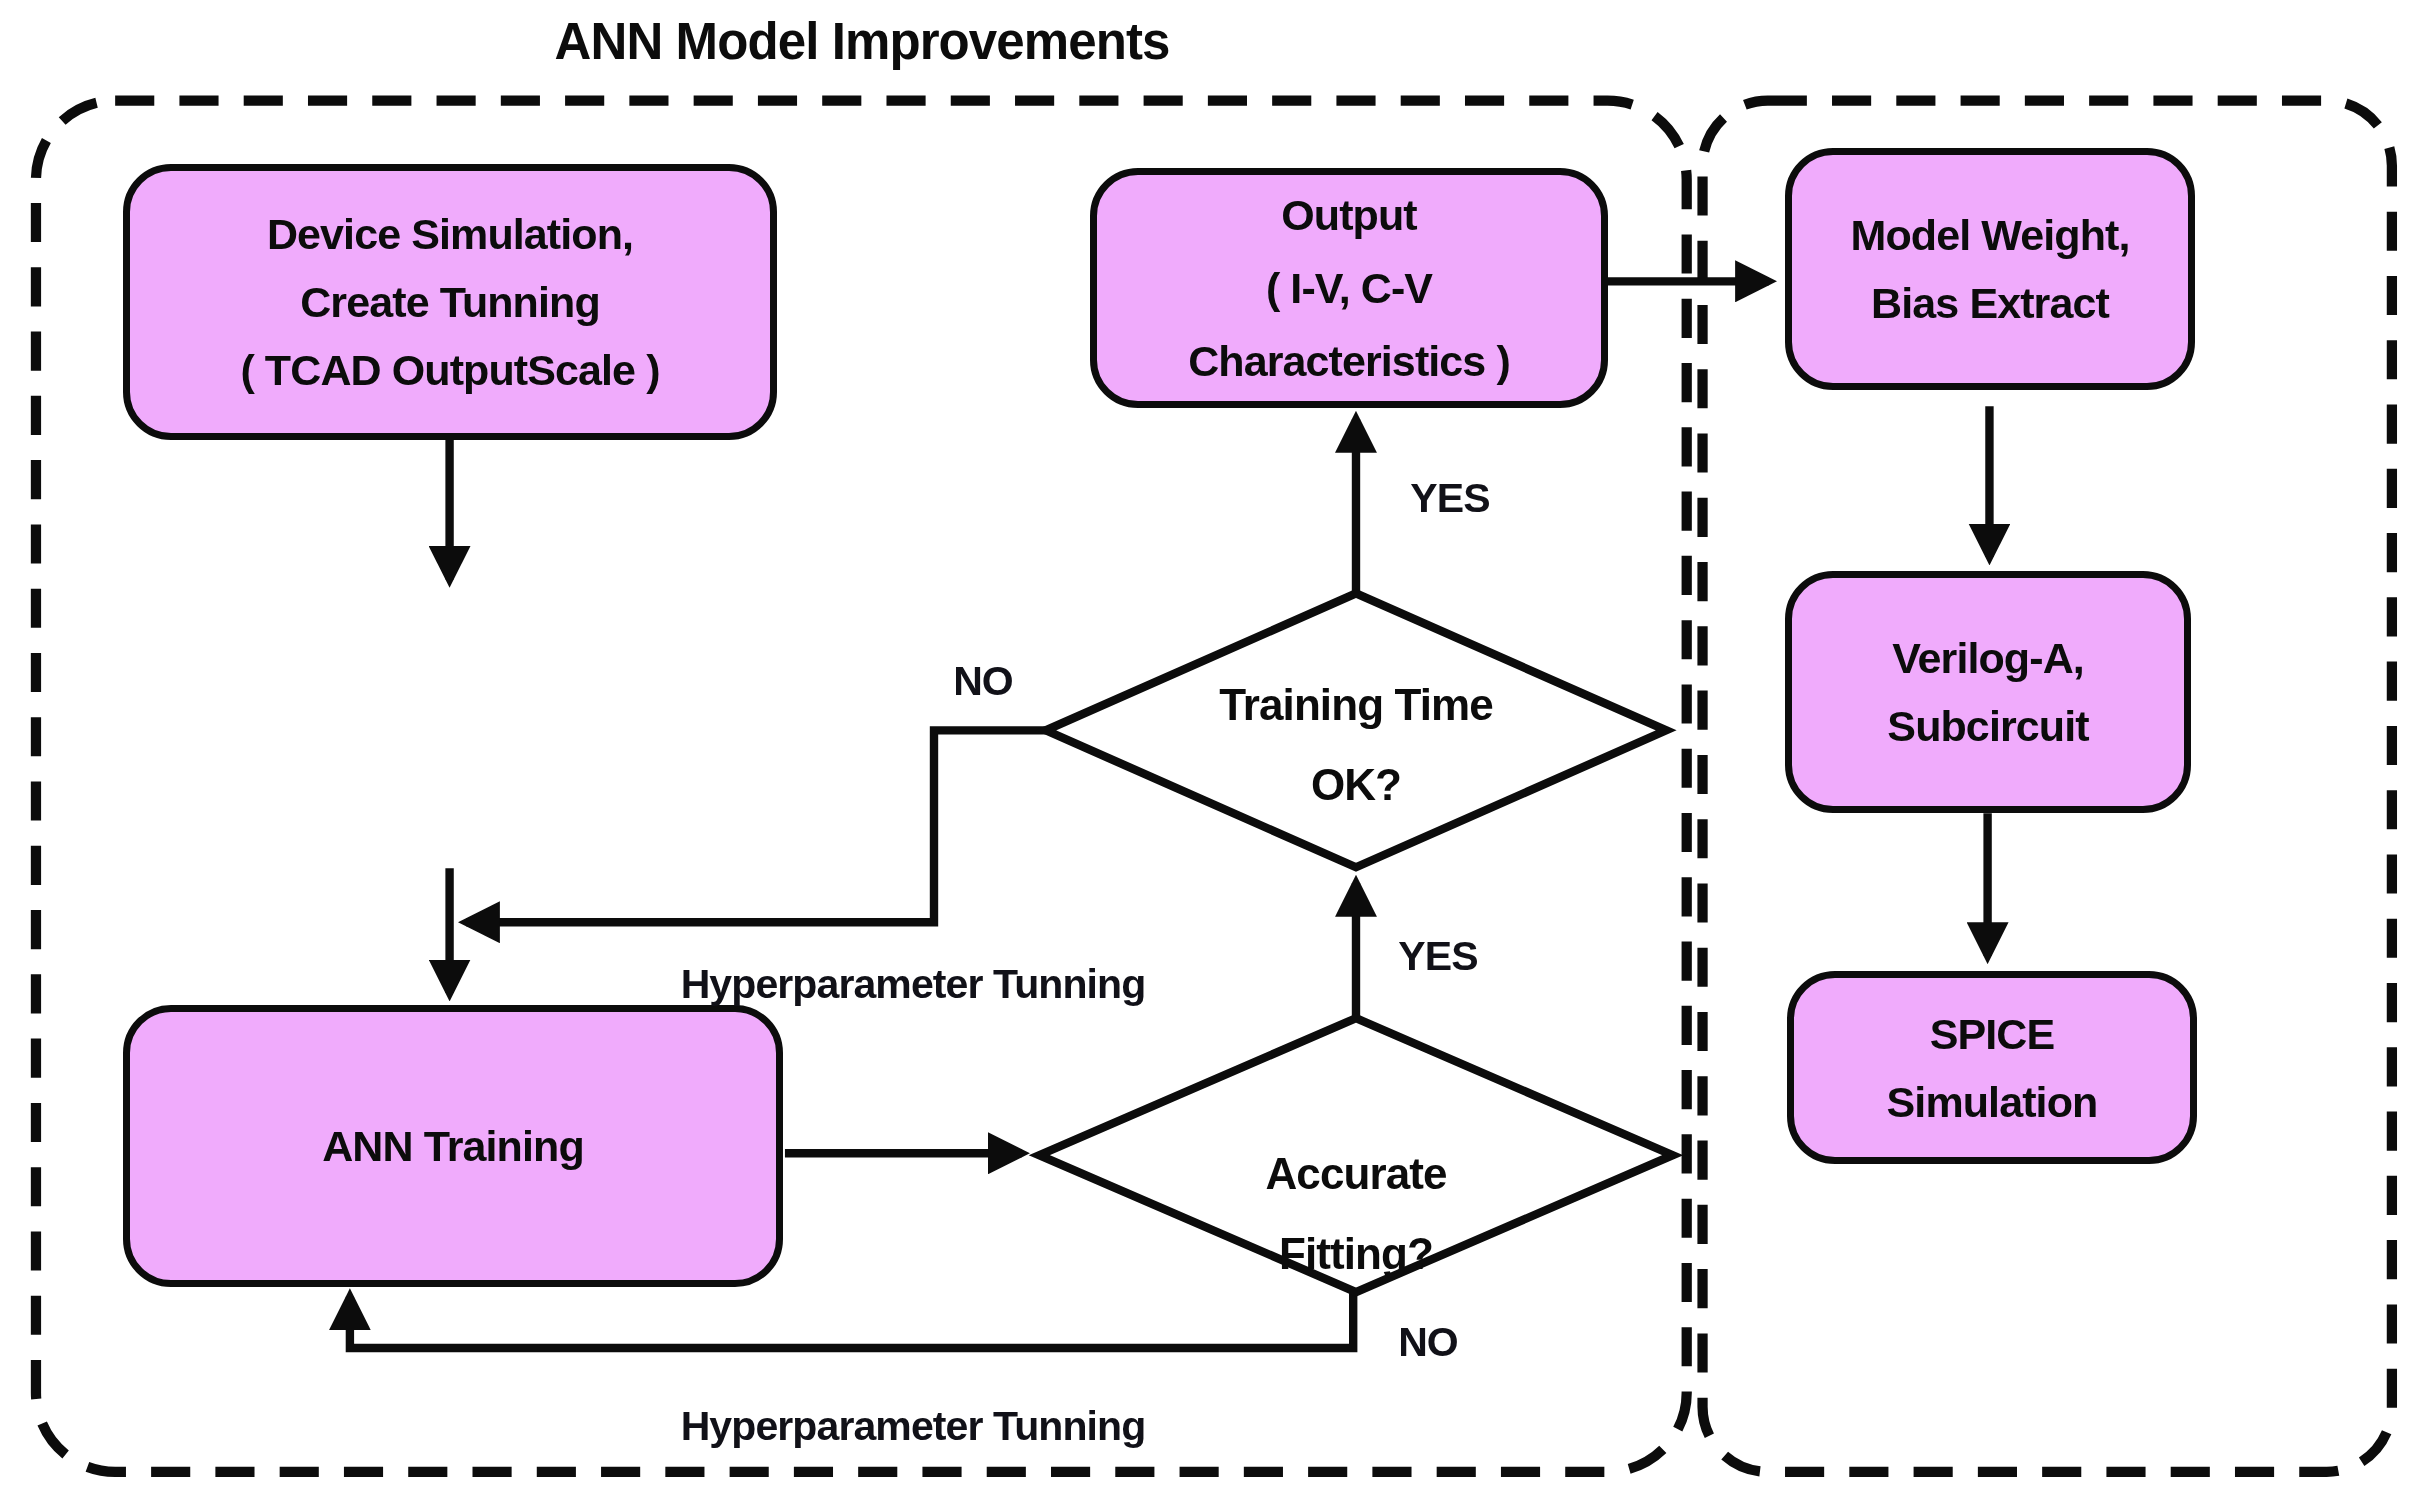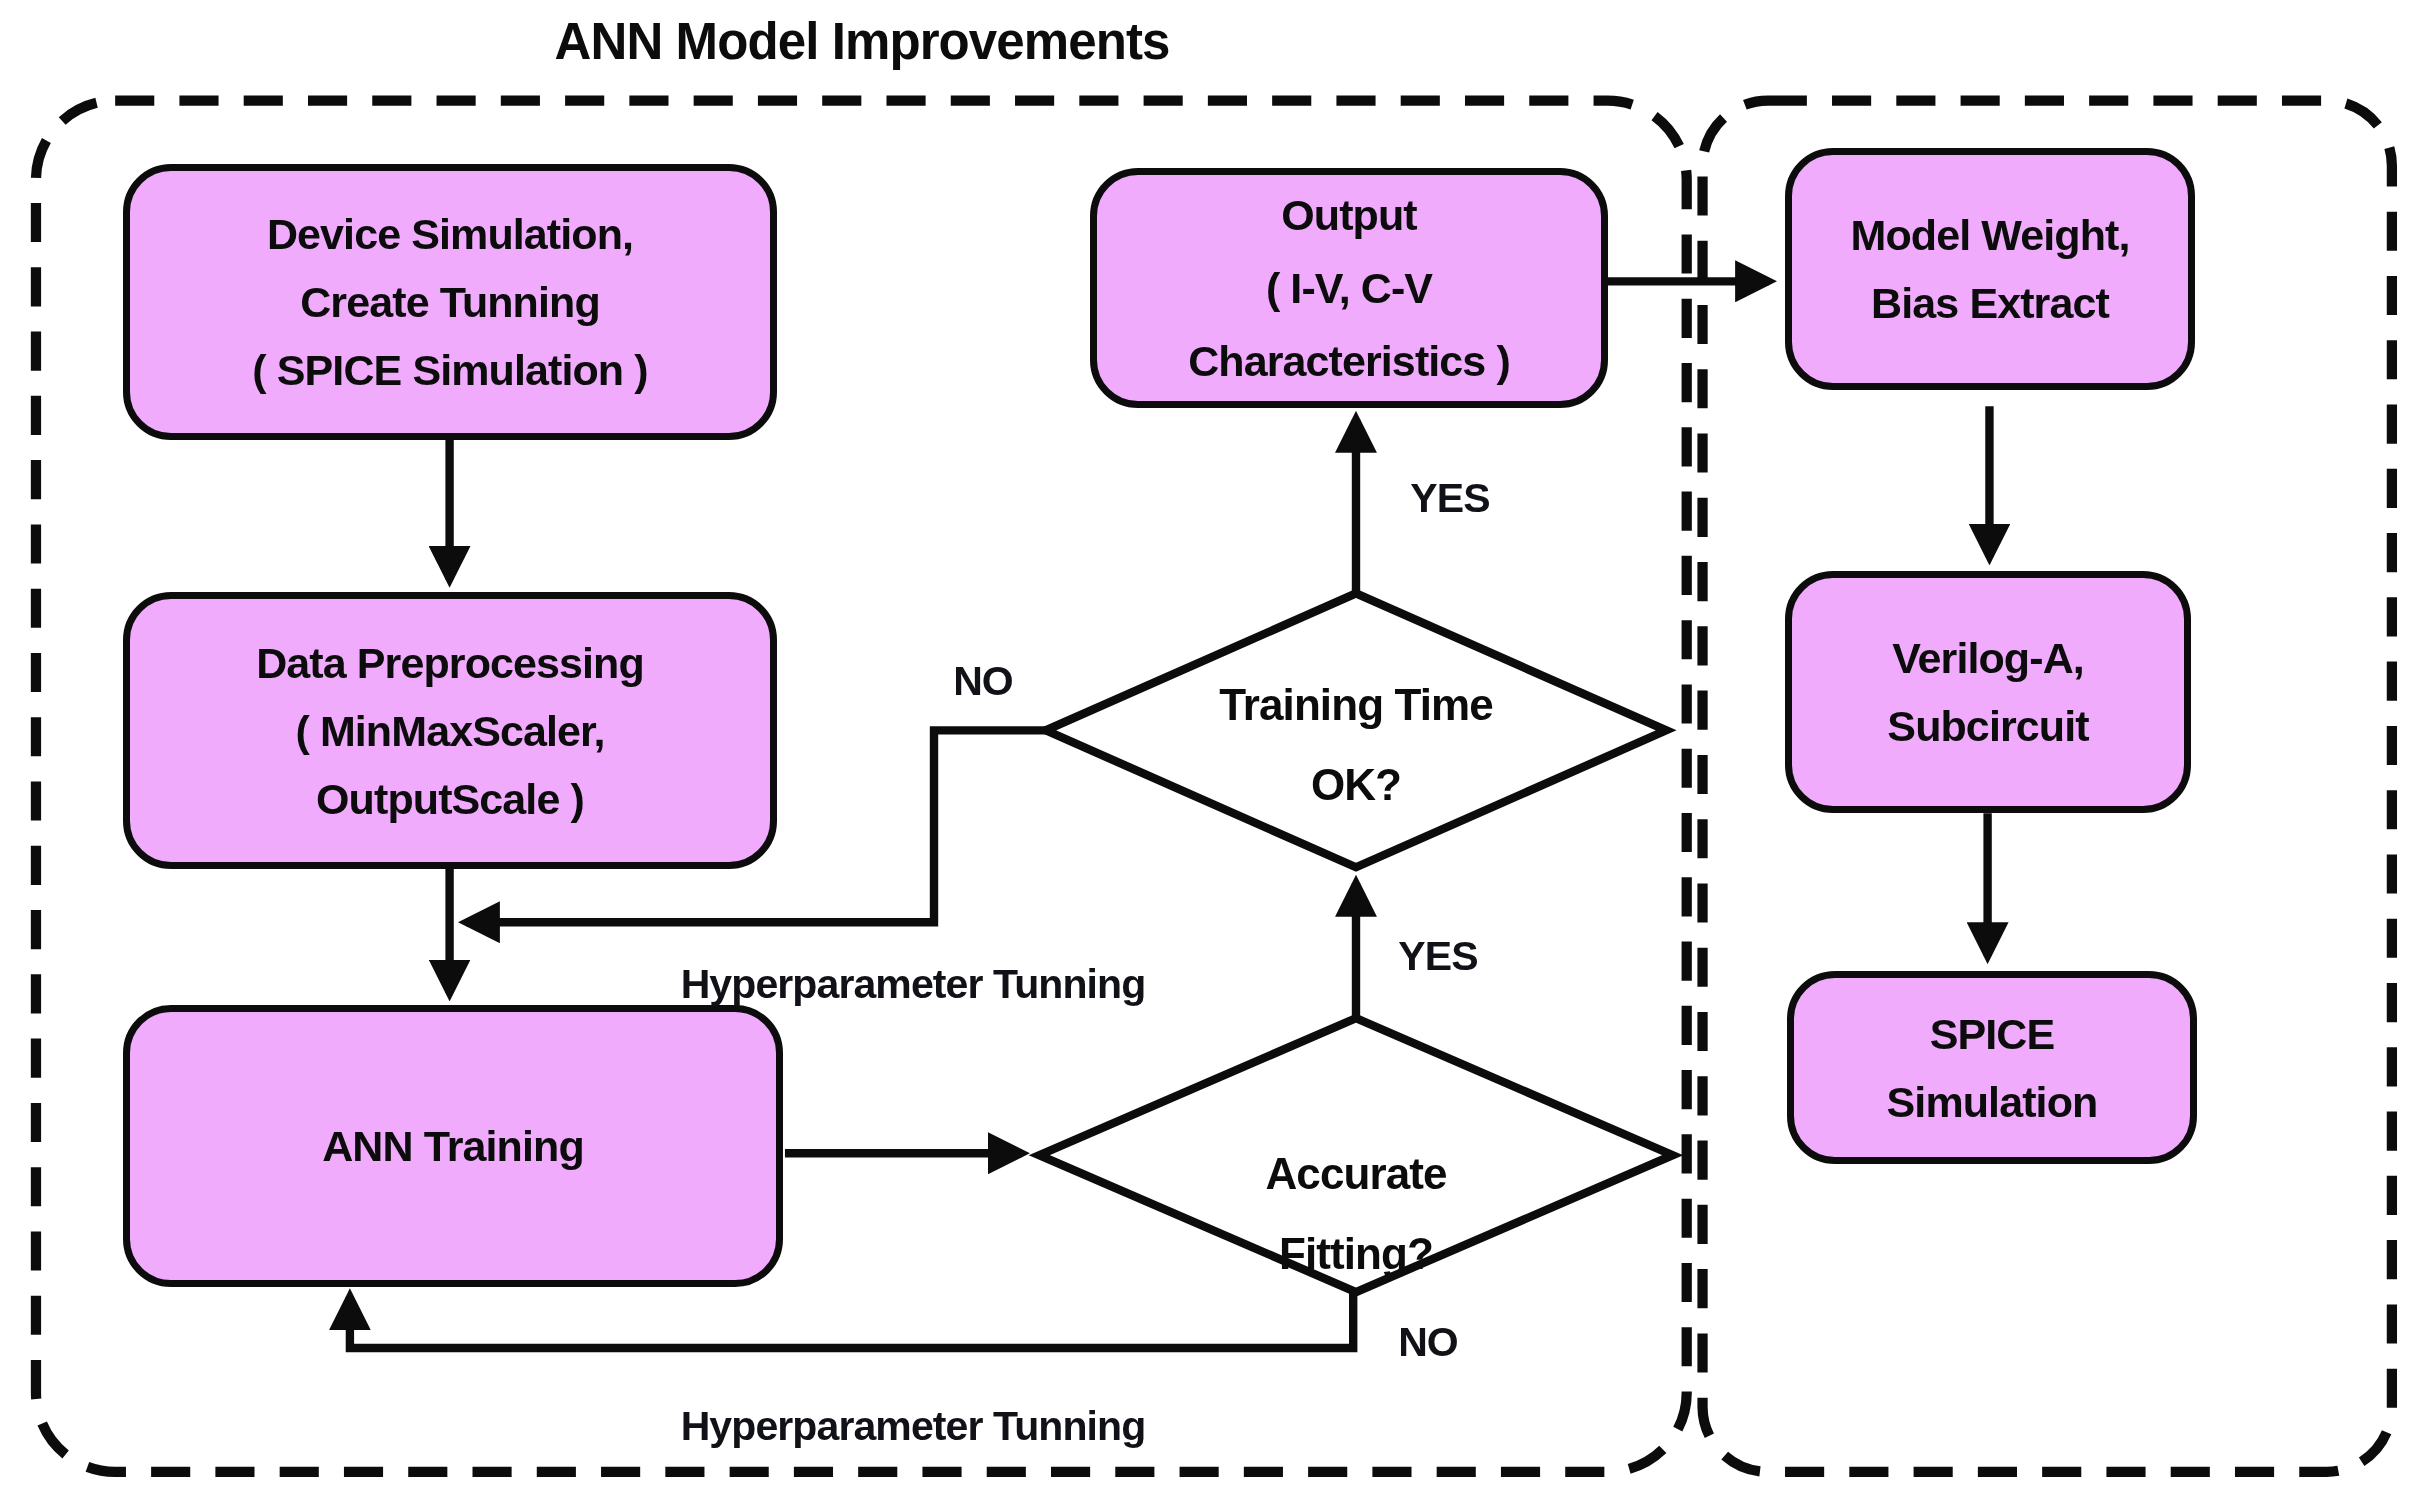--- a/index.html
+++ b/index.html
@@ -73,28 +73,23 @@
 
     <polygon class="diamond" points="1455,637 1788,784 1455,931 1122,784"></polygon>
     <polygon class="diamond" points="1455,1093 1795,1240 1455,1387 1115,1240"></polygon>
   </svg>
 
   <div class="title" style="left:862px;top:41px;">ANN Model Improvements</div>
 
   <div class="box" style="left:123px;top:164px;width:654px;height:276px;">
     <div class="bl">Device Simulation,</div>
     <div class="bl">Create Tunning</div>
-    <div class="bl">( SPICE Simulation )</div>
+    <div class="bl">( TCAD OutputScale )</div>
   </div>
 
-  <div class="box" style="left:123px;top:592px;width:654px;height:277px;">
-    <div class="bl">Data Preprocessing</div>
-    <div class="bl">( MinMaxScaler,</div>
-    <div class="bl">OutputScale )</div>
-  </div>
 
   <div class="box" style="left:123px;top:1005px;width:660px;height:282px;">
     <div class="bl">ANN Training</div>
   </div>
 
   <div class="box" style="left:1090px;top:168px;width:518px;height:240px;">
     <div class="bl" style="line-height:73px;">Output</div>
     <div class="bl" style="line-height:73px;">( I-V, C-V</div>
     <div class="bl" style="line-height:73px;">Characteristics )</div>
   </div>

